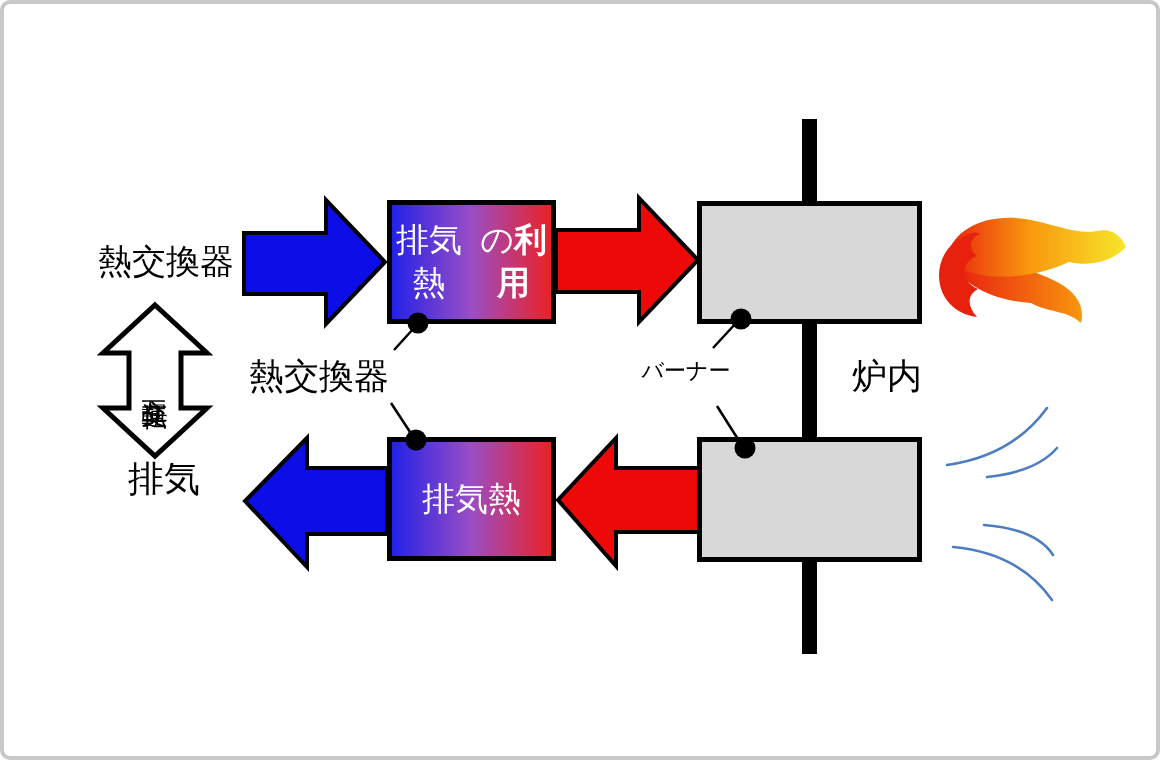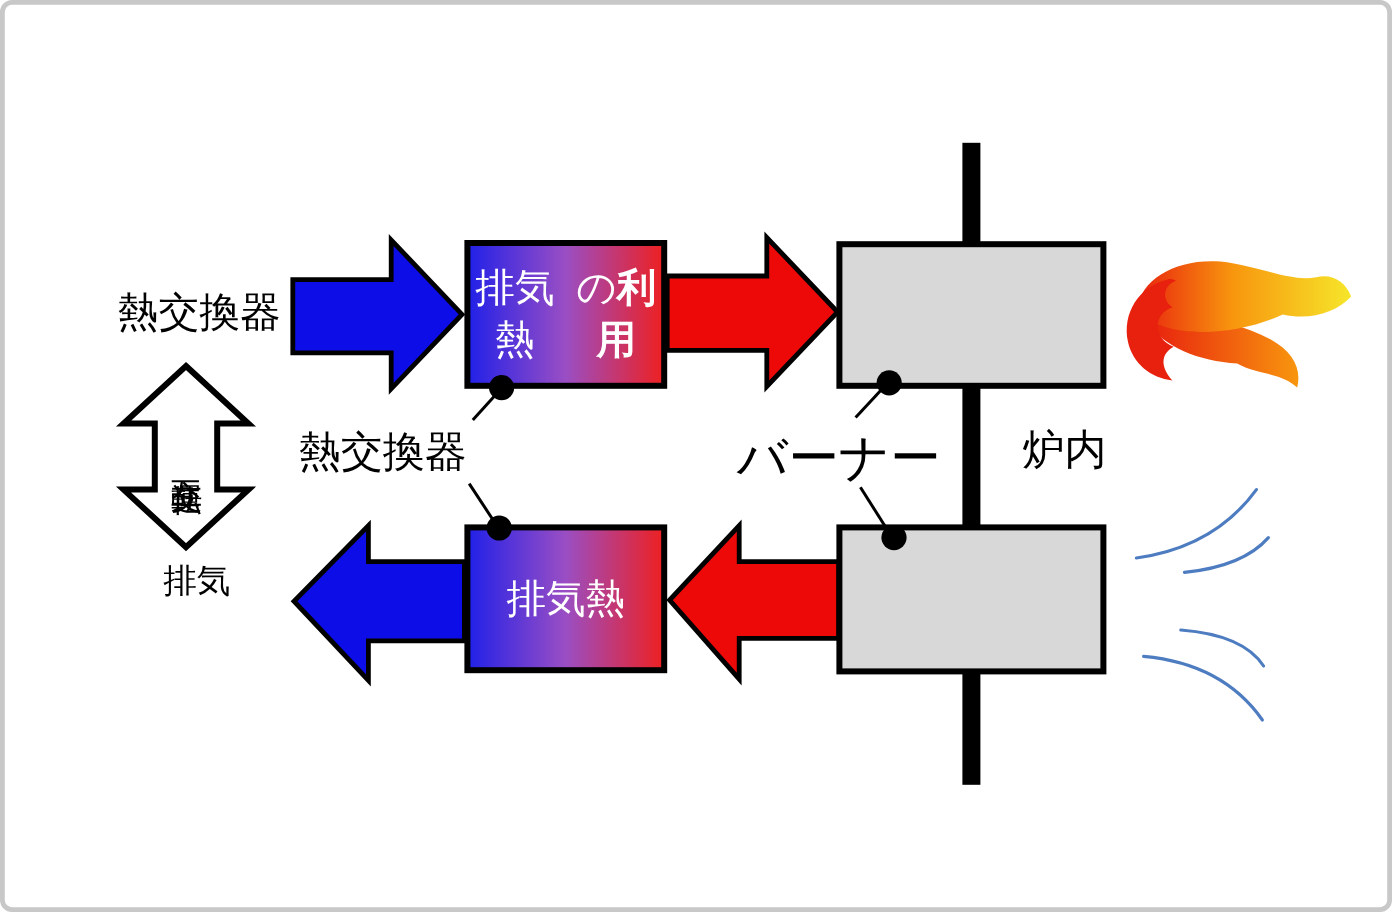--- a/index.html
+++ b/index.html
@@ -15,23 +15,23 @@
   }
   #diagram-svg{position:absolute;left:0;top:0;width:1160px;height:760px;}
   .lbl{
     position:absolute;
     color:#000;
     text-align:center;
     white-space:nowrap;
     line-height:1.15;
   }
   #air-supply-label{left:88px;top:238px;width:148px;font-size:34px;}
-  #exhaust-label{left:108px;top:464px;width:104px;font-size:28px;}
+  #exhaust-label{left:108px;top:454px;width:104px;font-size:36px;}
   #heat-exchanger-label{left:232px;top:353px;width:166px;font-size:35px;font-family:Liberation Serif, serif;}
-  #burner-label{left:610px;top:354px;width:144px;font-size:42px;}
+  #burner-label{left:610px;top:354px;width:144px;font-size:22px;font-family:Liberation Serif, serif;}
   #furnace-label{left:839px;top:352px;width:88px;font-size:35px;}
   #alternating-label{
     left:135px;top:316px;width:32px;height:124px;
     font-size:26px;
     writing-mode:vertical-rl;
     text-orientation:upright;
     letter-spacing:2px;
     text-align:center;
     line-height:32px;
   }

